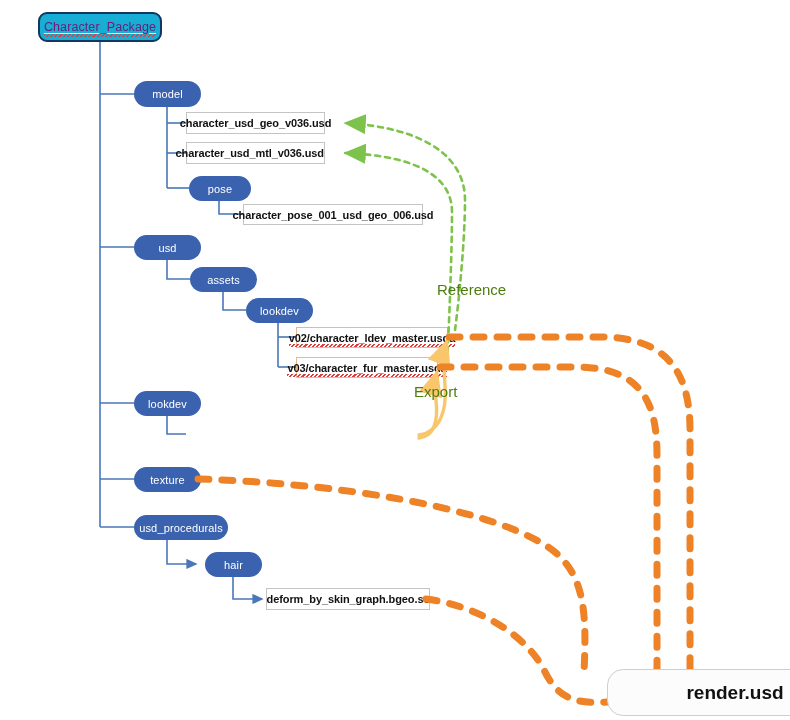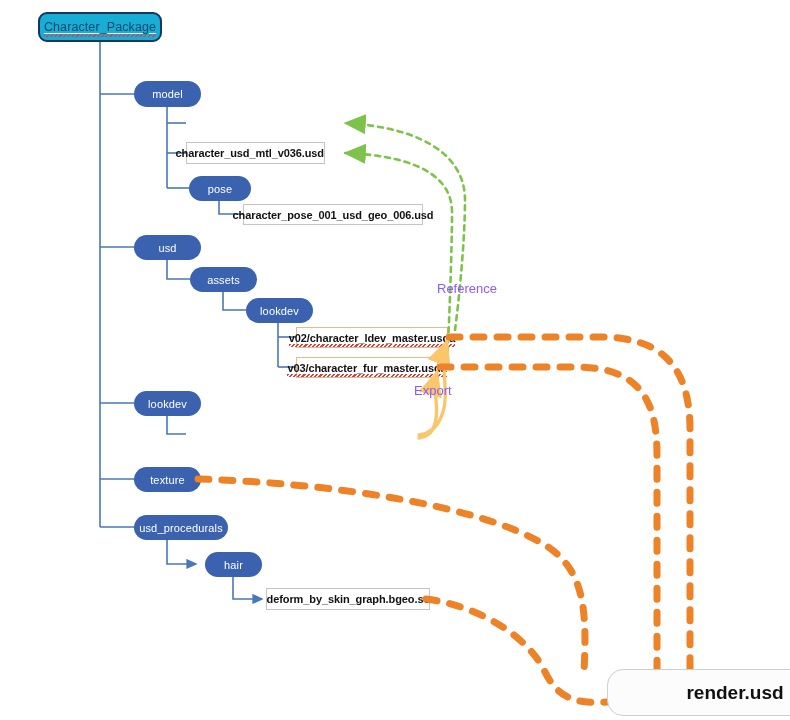--- a/index.html
+++ b/index.html
@@ -13,21 +13,21 @@
   #edges{z-index:1;}
   #links{z-index:3;}
 
   
   .node{position:absolute;box-sizing:border-box;display:flex;align-items:center;justify-content:center;z-index:2;}
 
   .root-node{
     background:#17ADD4;
     border:2.5px solid #15365E;
     border-radius:9px;
-    color:#0c4a6e;
+    color:#701a75;
     font-size:12.5px;
     letter-spacing:.1px;
   }
   .root-node .lbl{
     text-decoration:underline;
     text-decoration-color:rgba(255,255,255,.85);
     text-underline-offset:2px;
     position:relative;
   }
   .root-node .lbl::after{
@@ -67,22 +67,22 @@
     border:1px solid #cfcfcf;
     border-radius:16px;
     color:#111;
     font-weight:bold;
     font-size:19px;
     z-index:4;
   }
 
   .edge-label{
     position:absolute;z-index:4;
-    color:#8b5cf6;
-    font-size:13px;
+    color:#4d7c0f;
+    font-size:15px;
     white-space:nowrap;
   }
 </style>
 </head>
 <body>
 
 <div id="canvas">
 
   <svg class="layer" id="edges" viewBox="0 0 790 720">
     <defs>
@@ -128,20 +128,23 @@
   </svg>
 
   <div class="node root-node" style="left:38px;top:12px;width:124px;height:30px;">
     <span class="lbl">Character_Package</span>
   </div>
 
   <div class="node folder-node" style="left:134px;top:81px;width:67px;height:26px;align-items:center;">
     <span>model</span>
   </div>
 
+  <div class="node file-node" style="left:186px;top:112px;width:139px;height:22px;">
+    <span>character_usd_geo_v036.usd</span>
+  </div>
 
   <div class="node file-node" style="left:186px;top:142px;width:139px;height:22px;justify-content:flex-end;">
     <span>character_usd_mtl_v036.usd</span>
   </div>
 
   <div class="node folder-node" style="left:189px;top:176px;width:62px;height:25px;">
     <span>pose</span>
   </div>
 
   <div class="node file-node" style="left:243px;top:204px;width:180px;height:21px;">

